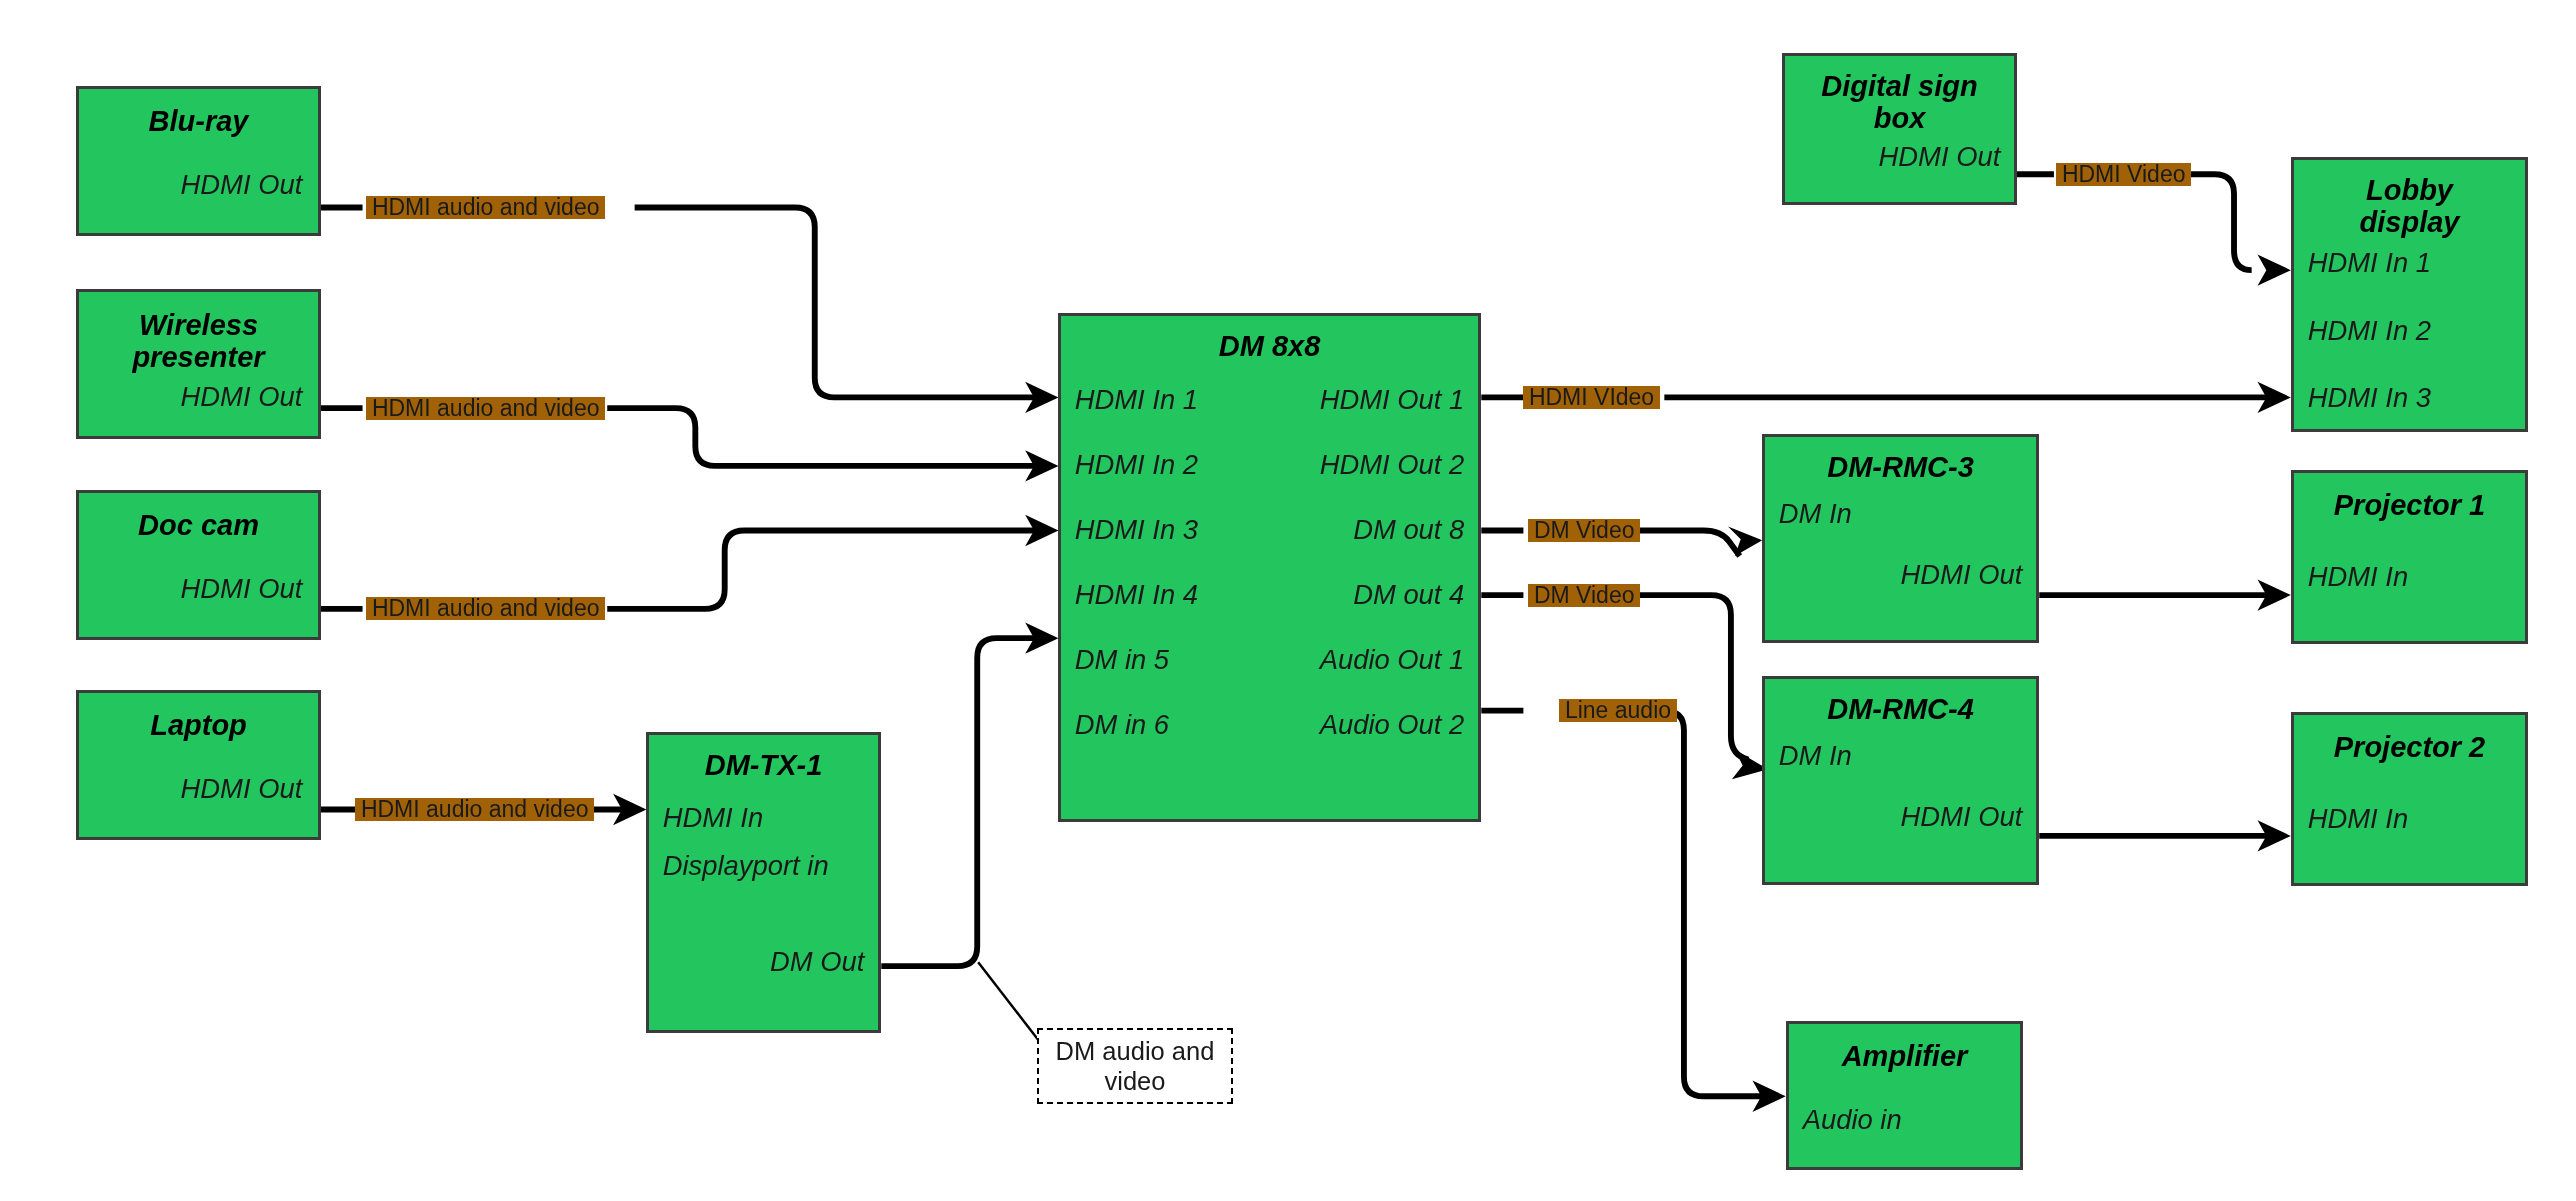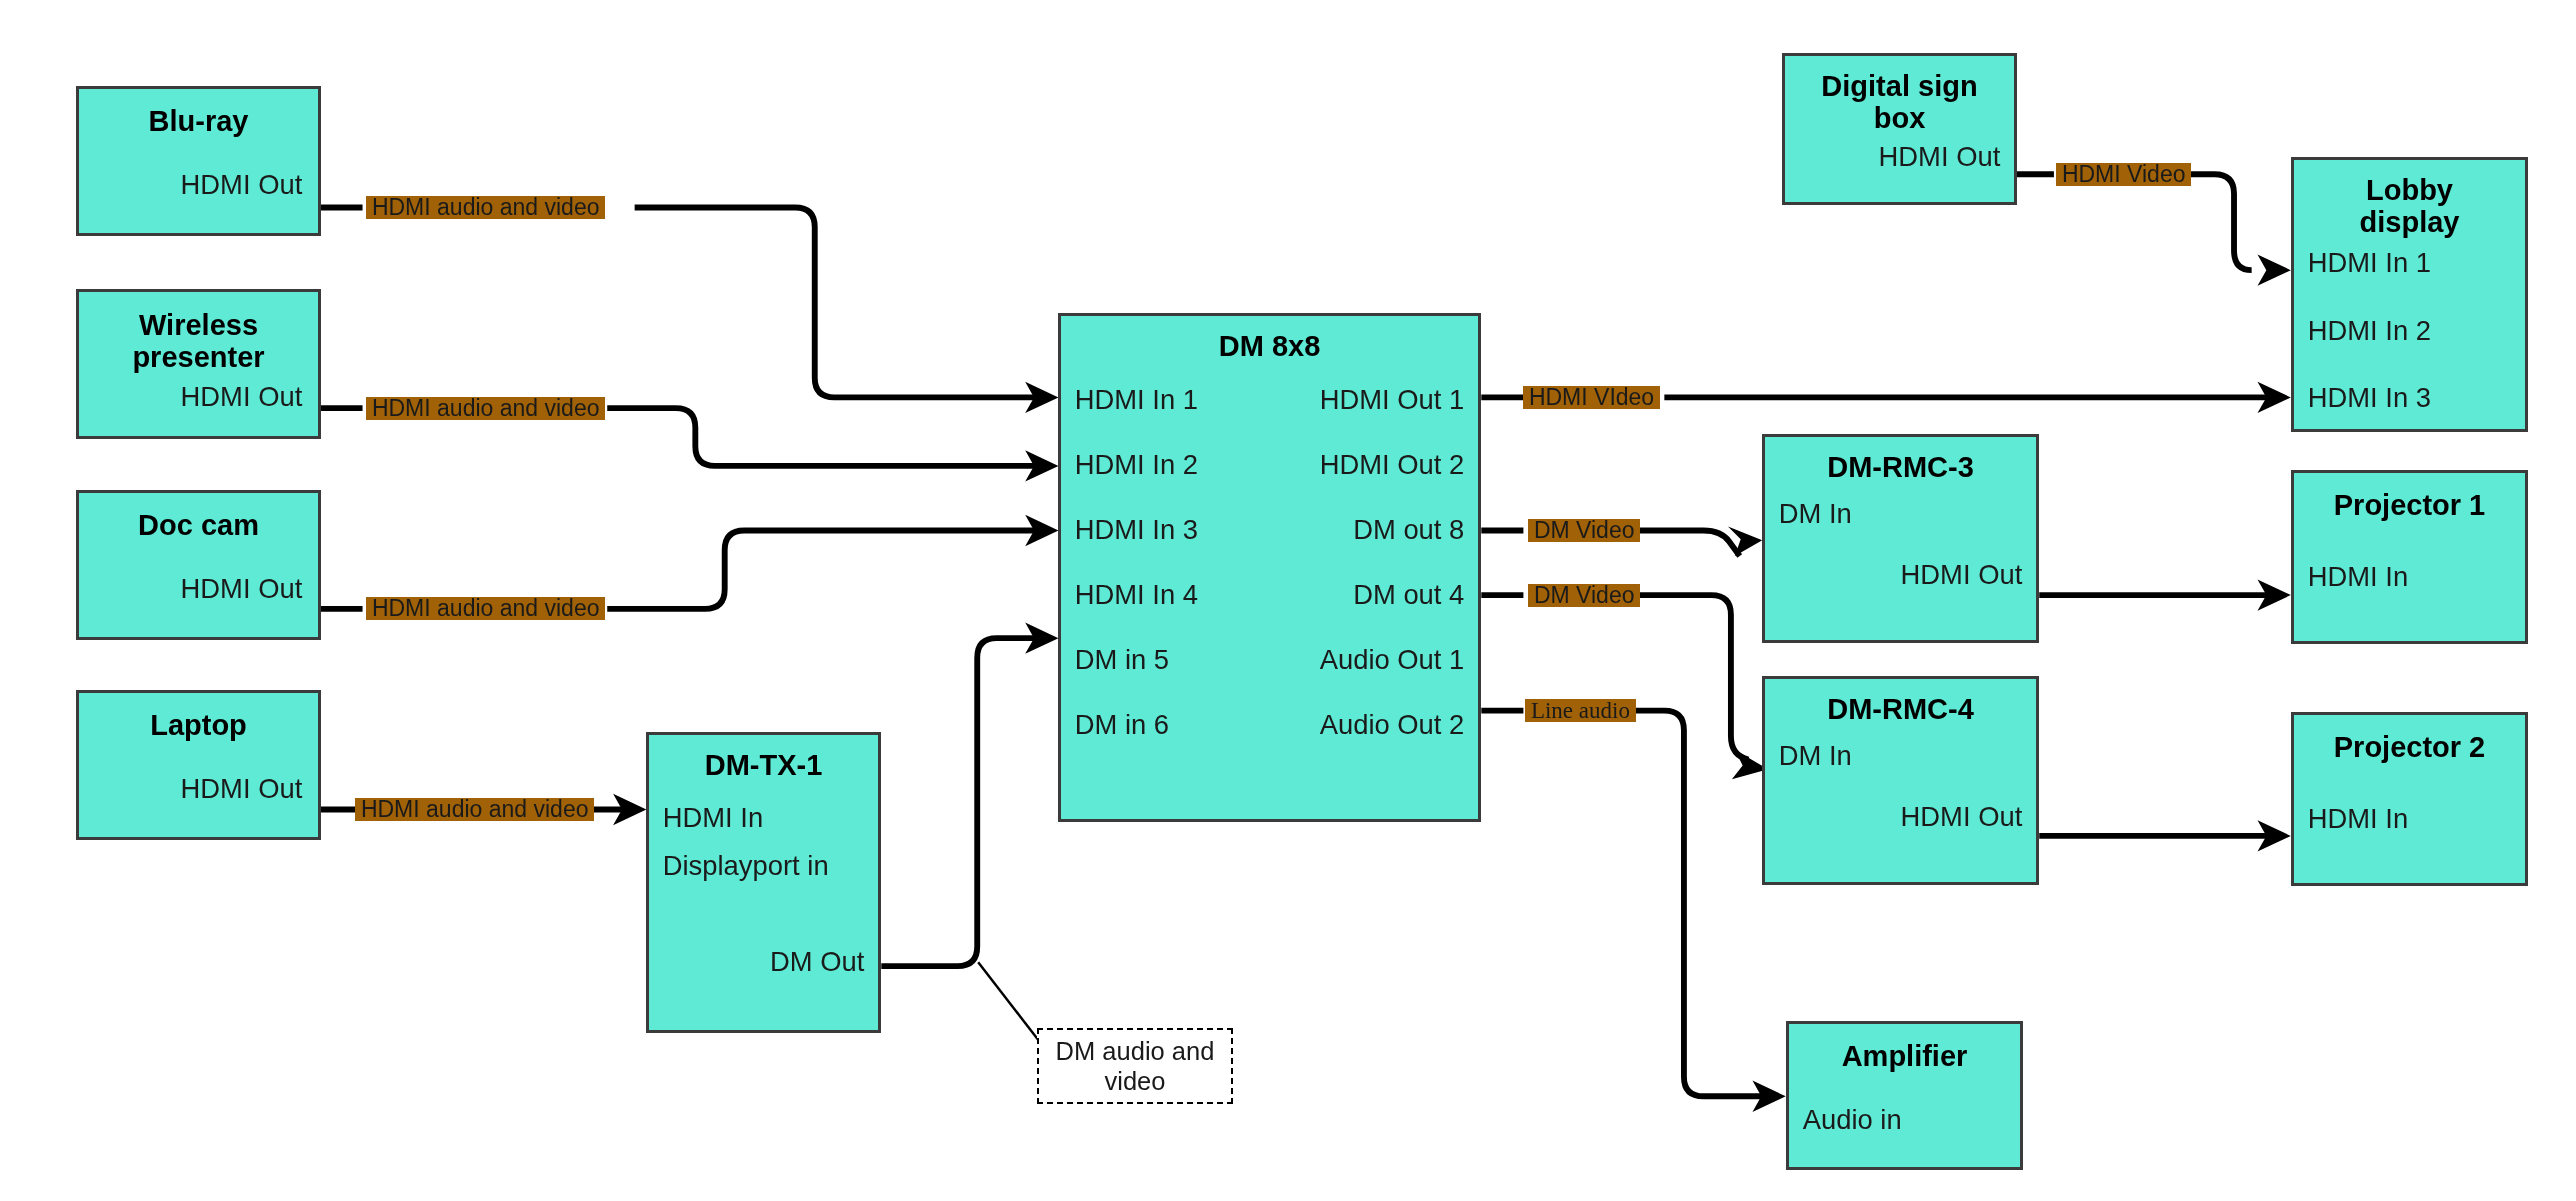--- a/index.html
+++ b/index.html
@@ -37,21 +37,22 @@
   }
   .arrowhead {
     fill: #000000;
     stroke: none;
   }
 
   .node {
     position: absolute;
     box-sizing: border-box;
     border: 3.9px solid #3b3b3b;
-    background: #5eead4;
+    background: #22c55e;
+    font-style: italic;
   }
   .node-dashed {
     position: absolute;
     box-sizing: border-box;
     border: 2.4px dashed #000000;
     background: #ffffff;
   }
   .node-title {
     font-weight: bold;
     font-size: 29px;
@@ -132,21 +133,21 @@
     <polygon class="arrowhead" points="2340,854 2306,838 2315,854 2306,870"></polygon>
   </svg>
 
   <div class="edge-label" style="left:366px; top:196px;">HDMI audio and video</div>
   <div class="edge-label" style="left:366px; top:397px;">HDMI audio and video</div>
   <div class="edge-label" style="left:366px; top:597px;">HDMI audio and video</div>
   <div class="edge-label" style="left:355px; top:798px;">HDMI audio and video</div>
   <div class="edge-label" style="left:1523px; top:386px;">HDMI VIdeo</div>
   <div class="edge-label" style="left:1528px; top:519px;">DM Video</div>
   <div class="edge-label" style="left:1528px; top:584px;">DM Video</div>
-  <div class="edge-label" style="left:1525px; top:699px;font-family:Liberation Serif, serif;">Line audio</div>
+  <div class="edge-label" style="left:1559px; top:699px;">Line audio</div>
   <div class="edge-label" style="left:2056px; top:163px;">HDMI Video</div>
 
   <div class="node" style="left:76px; top:86px; width:245px; height:150px;">
     <div class="node-title" style="margin-top:15.7px;">Blu-ray</div>
     <div class="port port-right" style="margin-top:33px; padding-right:15.7px;">HDMI Out</div>
   </div>
 
   <div class="node" style="left:76px; top:289px; width:245px; height:150px;">
     <div class="node-title" style="margin-top:17px;">Wireless
 presenter</div>

